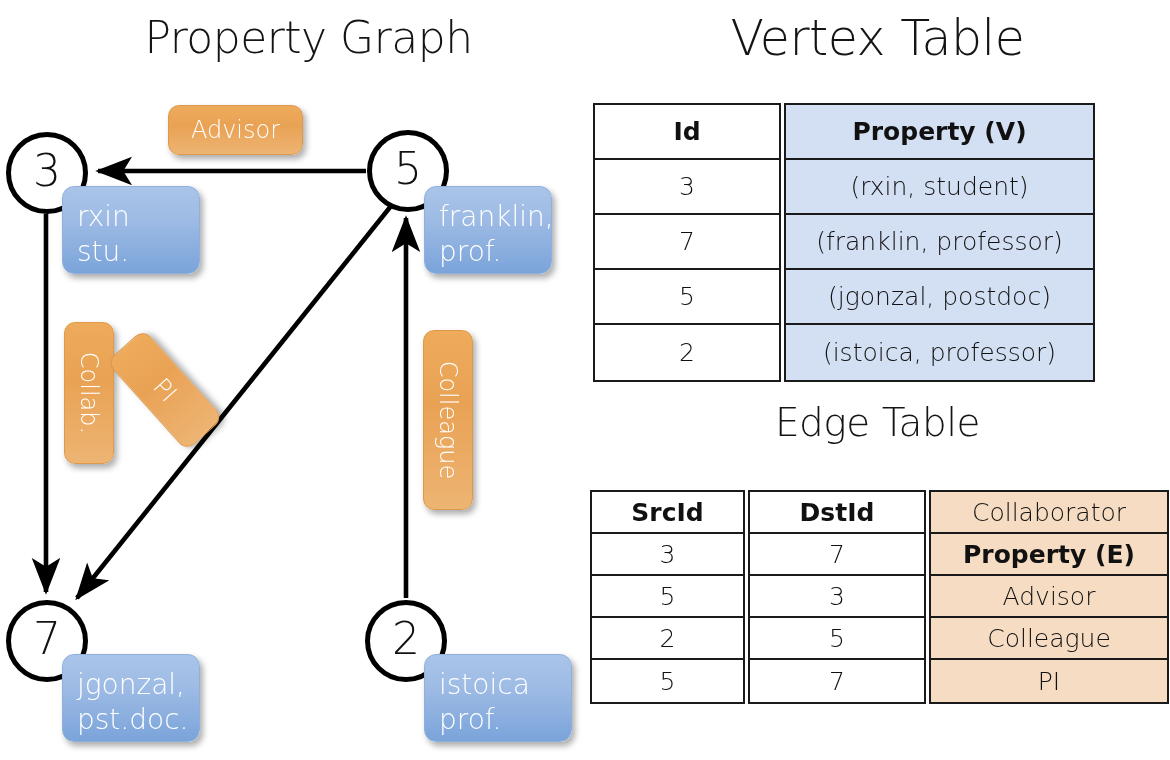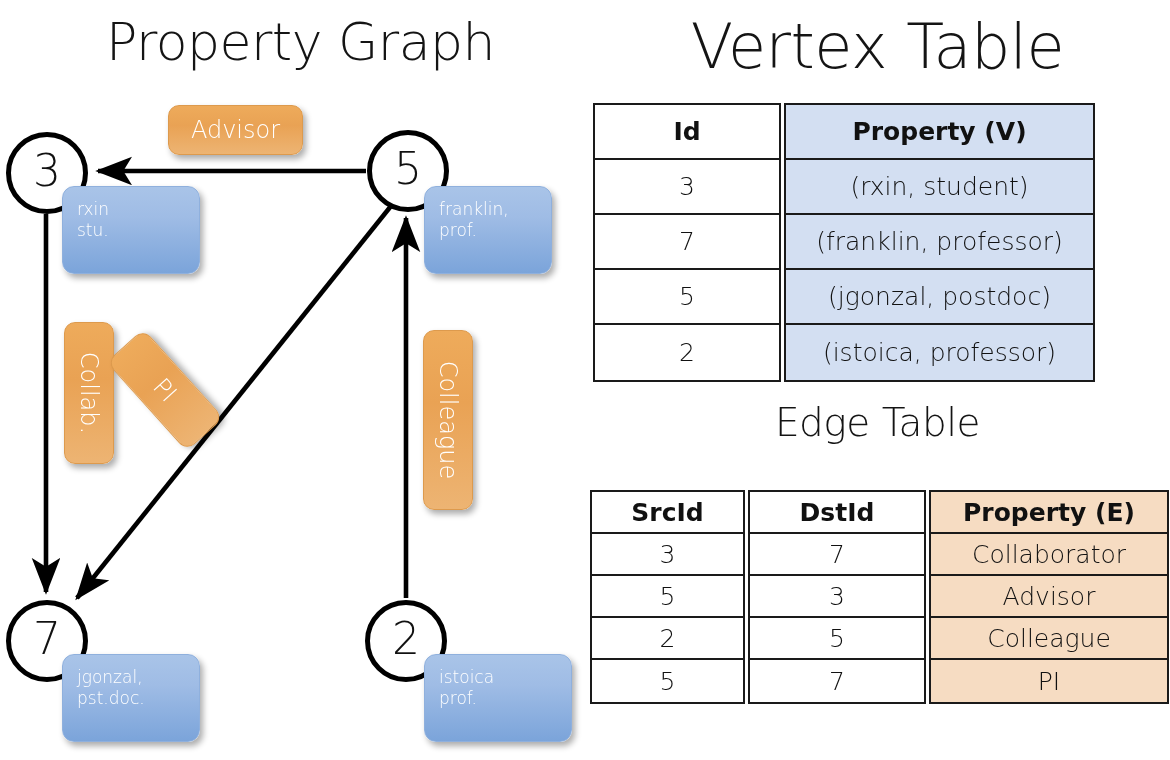--- a/index.html
+++ b/index.html
@@ -12,22 +12,22 @@
 
   
   .title{
     position:absolute;
     font-family:"DejaVu Sans", sans-serif;
     font-weight:300;
     color:#141414;
     white-space:nowrap;
     letter-spacing:-0.5px;
   }
-  #title-graph{left:8px;top:12px;width:585px;text-align:center;font-size:52px;}
-  #title-vertex{left:585px;top:10px;width:585px;text-align:center;font-size:62px;}
+  #title-graph{left:16px;top:12px;width:585px;text-align:center;font-size:44px;}
+  #title-vertex{left:585px;top:10px;width:585px;text-align:center;font-size:49px;}
   #title-edge{left:585px;top:400px;width:585px;text-align:center;font-size:39px;}
 
   
   #graph-svg{position:absolute;left:0;top:0;width:585px;height:760px;}
 
   
   .node{
     position:absolute;border:5px solid #000;border-radius:50%;
     background:#fff;box-sizing:border-box;
     display:flex;align-items:center;justify-content:center;
@@ -42,21 +42,21 @@
   #node-7{left:6px;top:600px;width:82px;height:82px;}
   #node-2{left:365px;top:600px;width:82px;height:82px;}
 
   
   .vbox{
     position:absolute;border-radius:12px;box-sizing:border-box;
     background:linear-gradient(to bottom,#a9c4e8 0%,#9fbce5 35%,#7ba4da 100%);
     box-shadow:3px 4px 6px rgba(0,0,0,0.33);
     color:#ffffff;
     font-family:"DejaVu Sans", sans-serif;font-weight:300;
-    font-size:17px;line-height:1.25;
+    font-size:28px;line-height:1.25;
     padding:12px 0 0 14px;
     border:1px solid #8fb0dd;
   }
   #vbox-3{left:62px;top:186px;width:138px;height:88px;}
   #vbox-5{left:424px;top:186px;width:128px;height:88px;}
   #vbox-7{left:62px;top:654px;width:138px;height:88px;}
   #vbox-2{left:424px;top:654px;width:148px;height:88px;}
   .vbox .ln{display:block;white-space:nowrap;}
 
   
@@ -211,21 +211,21 @@
       <div class="cell">5</div>
     </div>
     <div class="colgroup sep" id="et-dst">
       <div class="cell hdr">DstId</div>
       <div class="cell">7</div>
       <div class="cell">3</div>
       <div class="cell">5</div>
       <div class="cell">7</div>
     </div>
     <div class="colgroup sep" id="et-prop">
+      <div class="cell">Collaborator</div>
       <div class="cell hdr">Property (E)</div>
-      <div class="cell">Collaborator</div>
       <div class="cell">Advisor</div>
       <div class="cell">Colleague</div>
       <div class="cell">PI</div>
     </div>
   </div>
 
 </div>
 
 </body></html>

